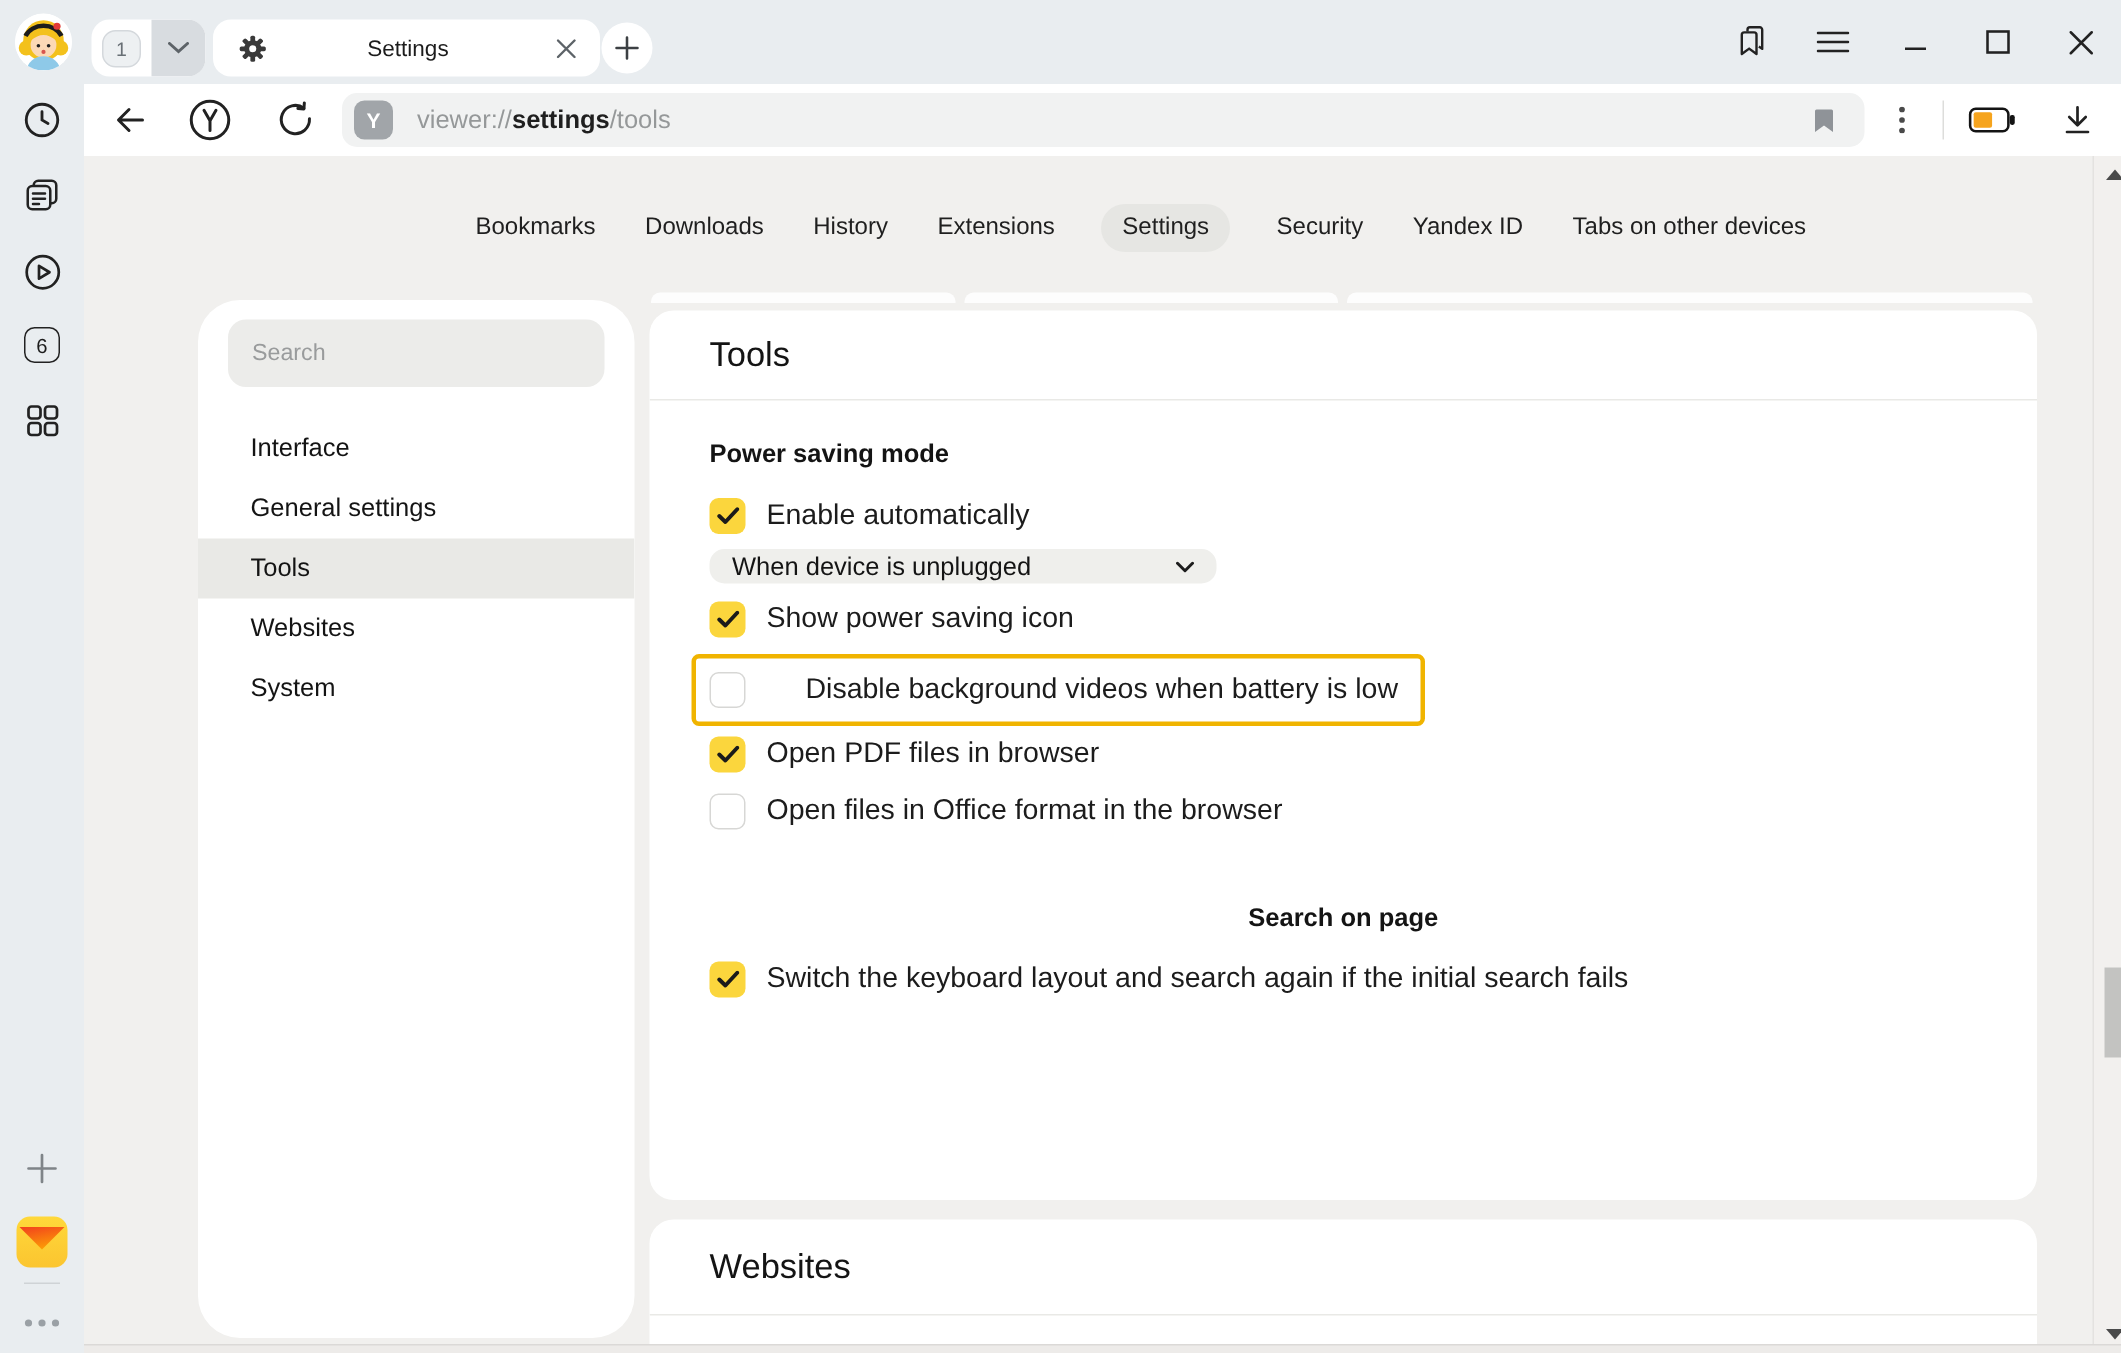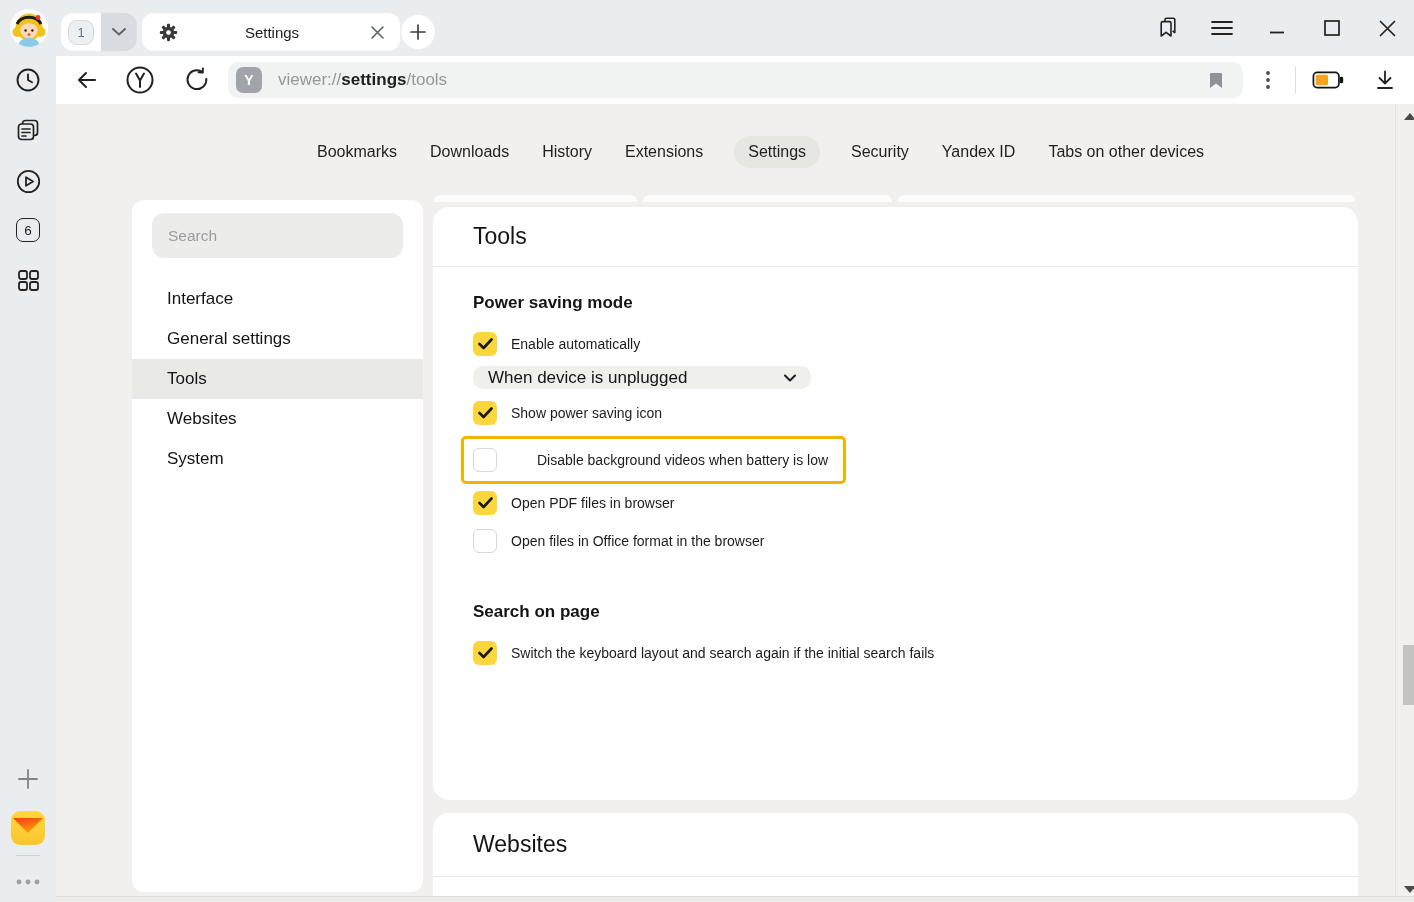--- a/index.html
+++ b/index.html
@@ -53,41 +53,41 @@
   .nav { position:absolute; left:250px; top:31px; height:34px; display:flex; align-items:center; gap:29px; }
   .nav-tab { font-size:16px; color:#1f1f1f; padding:7px 2px; border-radius:17px; white-space:nowrap; }
   .nav-tab.active { background:#e6e6e3; padding:7px 14px; }
 
   .strip { position:absolute; top:91px; height:7px; background:#fdfdfd; border-radius:6px 6px 0 0; }
   .strip.s1 { left:369px; width:203px; }
   .strip.s2 { left:578px; width:249px; }
   .strip.s3 { left:833px; width:457px; }
 
   
-  .side-card { position:absolute; left:67px; top:96px; width:291px; height:692px; background:#fff; border-radius:12px; overflow:hidden; }
+  .side-card { position:absolute; left:67px; top:96px; width:291px; height:692px; background:#fff; border-radius:28px; overflow:hidden; }
   .side-search { display:block; margin:13px 20px 0; width:251px; height:45px; background:#ececea; border:none; border-radius:12px;
                  padding:0 16px; font-size:15.5px; font-family:"Liberation Sans",sans-serif; color:#222; outline:none; }
   .side-search::placeholder { color:#999b9c; }
   .side-items { margin-top:21px; }
   .side-item { height:40px; display:flex; align-items:center; padding-left:35px; font-size:17px; color:#141414; }
   .side-item.selected { background:#e9e9e6; }
 
   
   .main-card { position:absolute; left:368px; top:103px; width:925px; height:593px; background:#fff; border-radius:16px; overflow:hidden; }
   .card-header { height:60px; display:flex; align-items:center; padding-left:40px; font-size:23px; font-weight:500;
                  border-bottom:1px solid #e9e9e6; color:#141414; }
   .card-body { padding:26px 40px 0; }
   .sec-h { font-size:17px; font-weight:700; color:#141414; margin:0 0 12px; }
   .sec-h.mt1 { margin-top:38px; }
-  .sec-h.mt2 { margin-top:42px; }
+  .sec-h.mt2 { margin-top:42px;text-align:center; }
   .cbrow { display:flex; align-items:center; gap:14px; height:38px; }
   .cb { width:24px; height:24px; border-radius:6px; flex:none; display:flex; align-items:center; justify-content:center; }
   .cb.checked { background:var(--accent-yellow,#fbd63d); }
   .cb.unchecked { background:#fff; border:1px solid #d7d7d5; }
-  .cb-label { font-size:14px; color:#1c1c1c; white-space:nowrap; }
+  .cb-label { font-size:19px; color:#1c1c1c; white-space:nowrap; }
   .select-pill { width:338px; height:23px; background:#efefec; border-radius:10px; margin:3px 0 5px;
                  display:flex; align-items:center; justify-content:space-between; padding:0 15px; font-size:17px; color:#141414; }
   .hl-frame { display:inline-flex; border:3px solid var(--highlight-gold,#f0b400); border-radius:5px;
               padding:7px 15px 7px 9px; margin:4px 0 0 -12px; }
   .hl-frame .cbrow { height:28px;gap:40px; }
 
   
   .web-card { position:absolute; left:368px; top:709px; width:925px; height:84px; background:#fff; border-radius:16px 16px 0 0; overflow:hidden; }
   .web-header { height:64px; display:flex; align-items:center; padding-left:40px; font-size:23px; font-weight:500;
                 border-bottom:1px solid #e9e9e6; color:#141414; }

